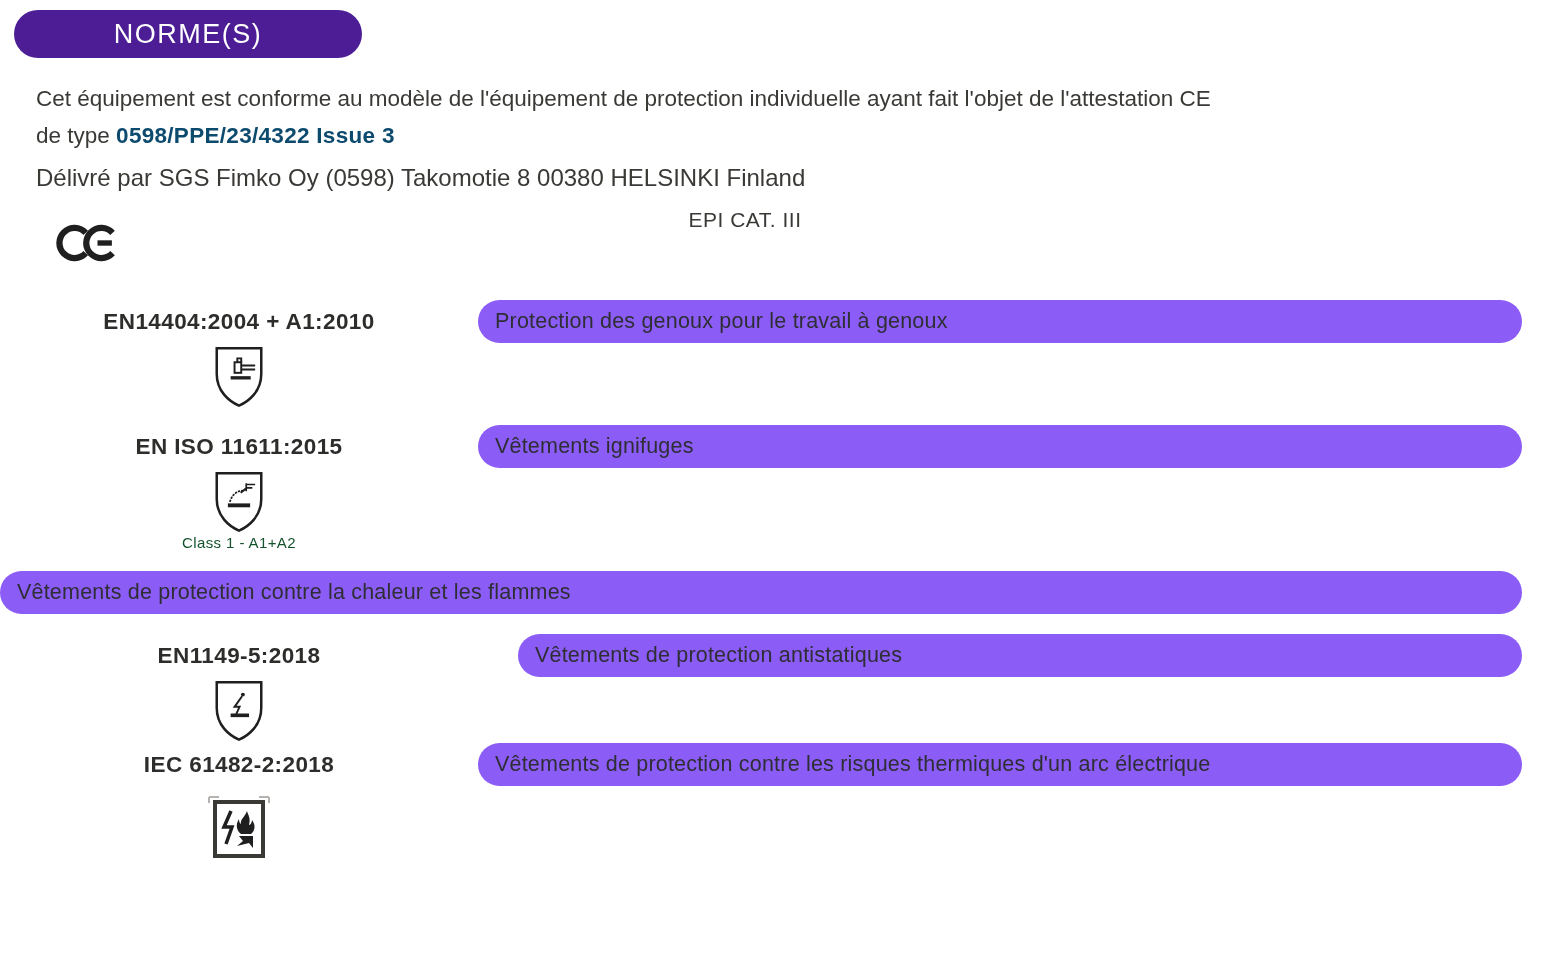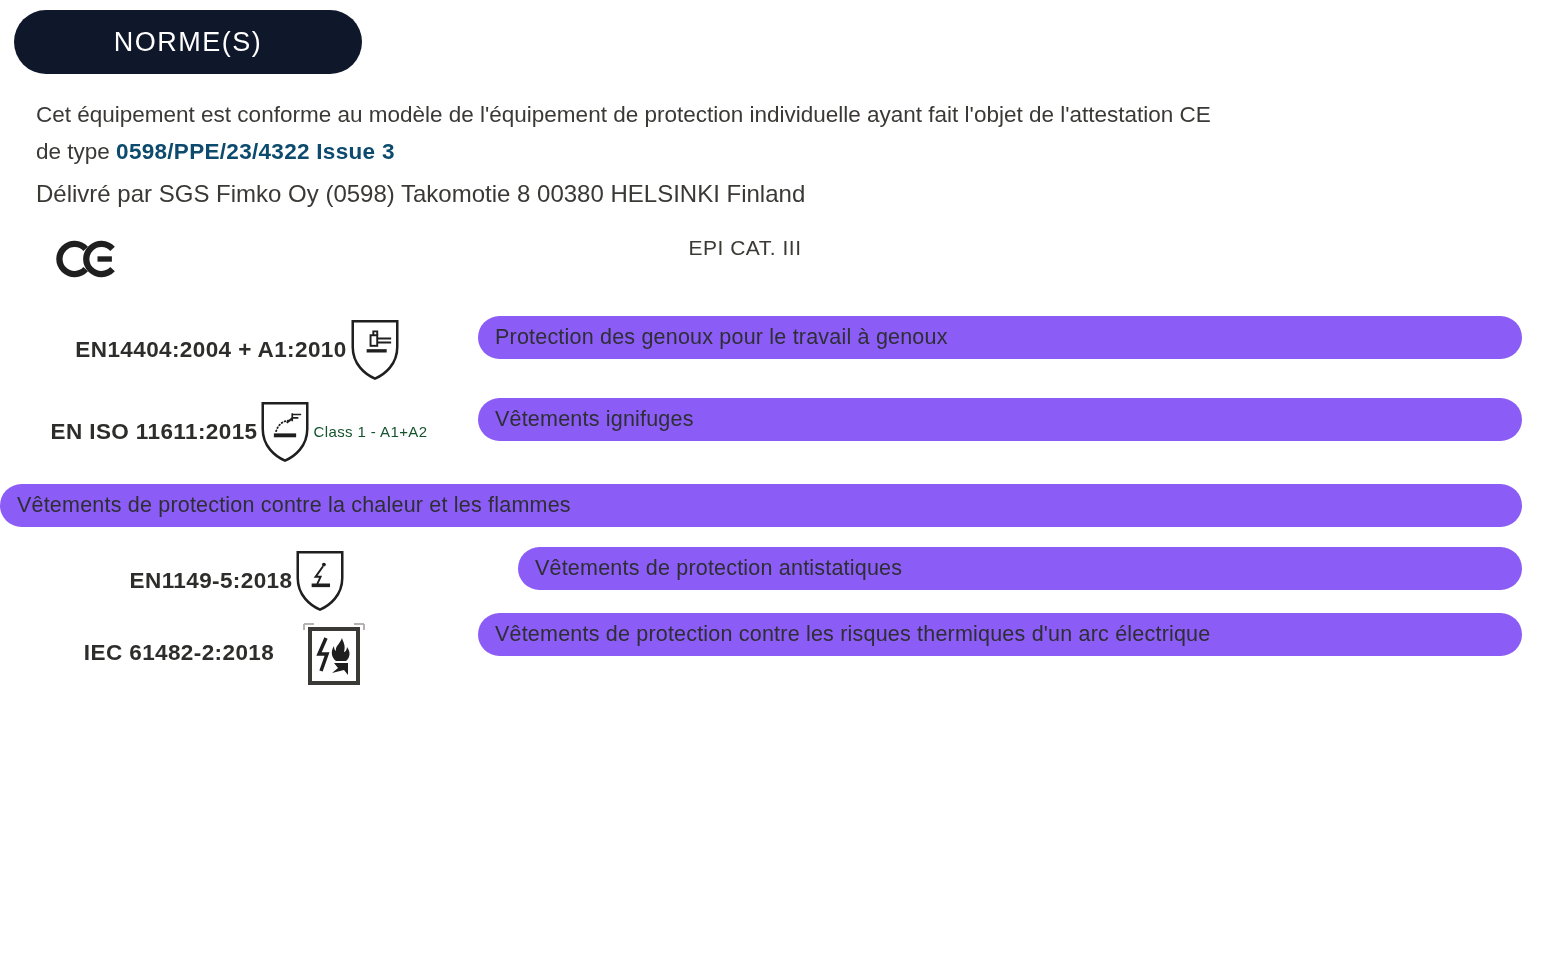--- a/index.html
+++ b/index.html
@@ -6,45 +6,45 @@
   body {
     width:1547px; height:960px; background:#ffffff;
     font-family:"Liberation Sans", sans-serif;
     color:#3a3936;
     position:relative;
   }
   .hidden-defs { position:absolute; width:0; height:0; overflow:hidden; }
 
   
   .pill {
-    margin:10px 0 0 14px; width:348px; height:64px;
-    background:#0f172a; border-radius:33px;
+    margin:10px 0 0 14px; width:348px; height:48px;
+    background:#4c1d95; border-radius:33px;
     display:flex; align-items:center; justify-content:center;
   }
   .pill span { color:#ffffff; font-size:27px; letter-spacing:1.5px; }
 
   
   .intro { margin:22px 36px 8px 36px; font-size:22.5px; line-height:37px; color:#3a3936; }
   .cert { font-weight:bold; color:#0c4a6e; letter-spacing:0.3px; }
   .issued { margin:10px 36px 0 36px; font-size:24px; color:#3a3936; }
 
   
   .ce-row { position:relative; height:64px; margin-top:16px; }
   .ce-logo { position:absolute; left:55px; top:12px; }
   .epi {
-    position:absolute; left:0; top:12px; width:1490px;
+    position:absolute; left:0; top:0; width:1490px;
     text-align:center; font-size:21px; color:#3a3936; letter-spacing:0.5px;
   }
 
   
   .std-list { margin-top:28px; }
   .std-row { display:flex; align-items:flex-start; margin-bottom:16px; }
   .std-row.has-classes { margin-bottom:20px; }
   .std-row:nth-child(4) { margin-bottom:0;gap:40px; }
-  .std-left { width:478px; display:flex; flex-direction:row; align-items:center;justify-content:center; }
+  .std-left { width:478px; display:flex; flex-direction:column; align-items:center; }
   .std-code {
     font-weight:bold; font-size:22.5px; line-height:43px;
     color:#2d2d2b; letter-spacing:0.4px; white-space:nowrap;
   }
   .std-icon { margin-top:2px; width:56px; height:64px; }
   .std-icon.arc { width:120px; height:70px; margin-top:8px; }
   .std-classes { font-size:15px; color:#14532d; letter-spacing:0.4px; }
   .std-bar {
     flex:1; margin-right:25px; height:43px;
     background:#8b5cf6; border-radius:22px;

